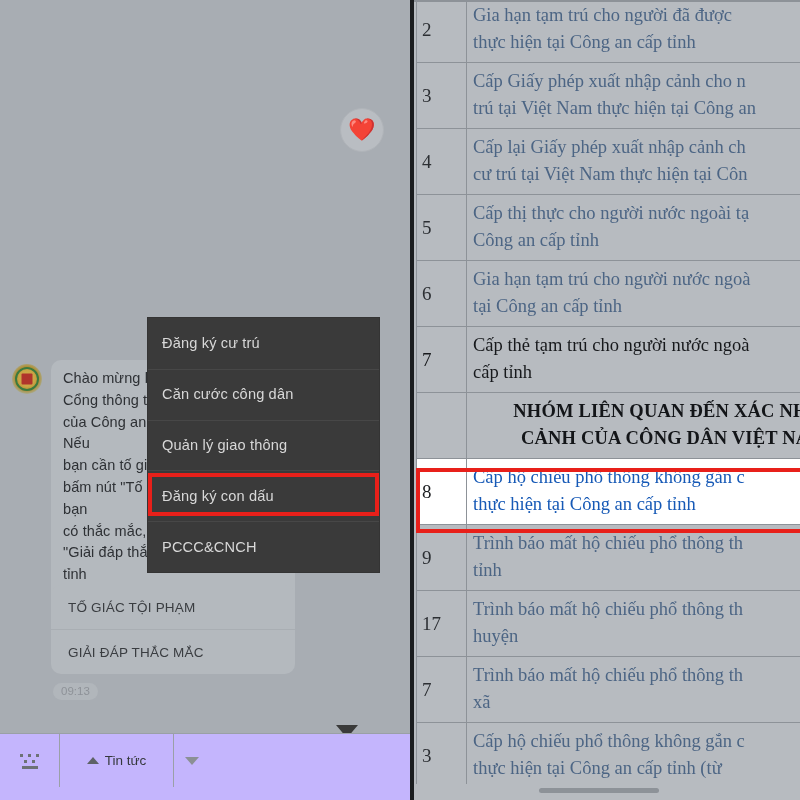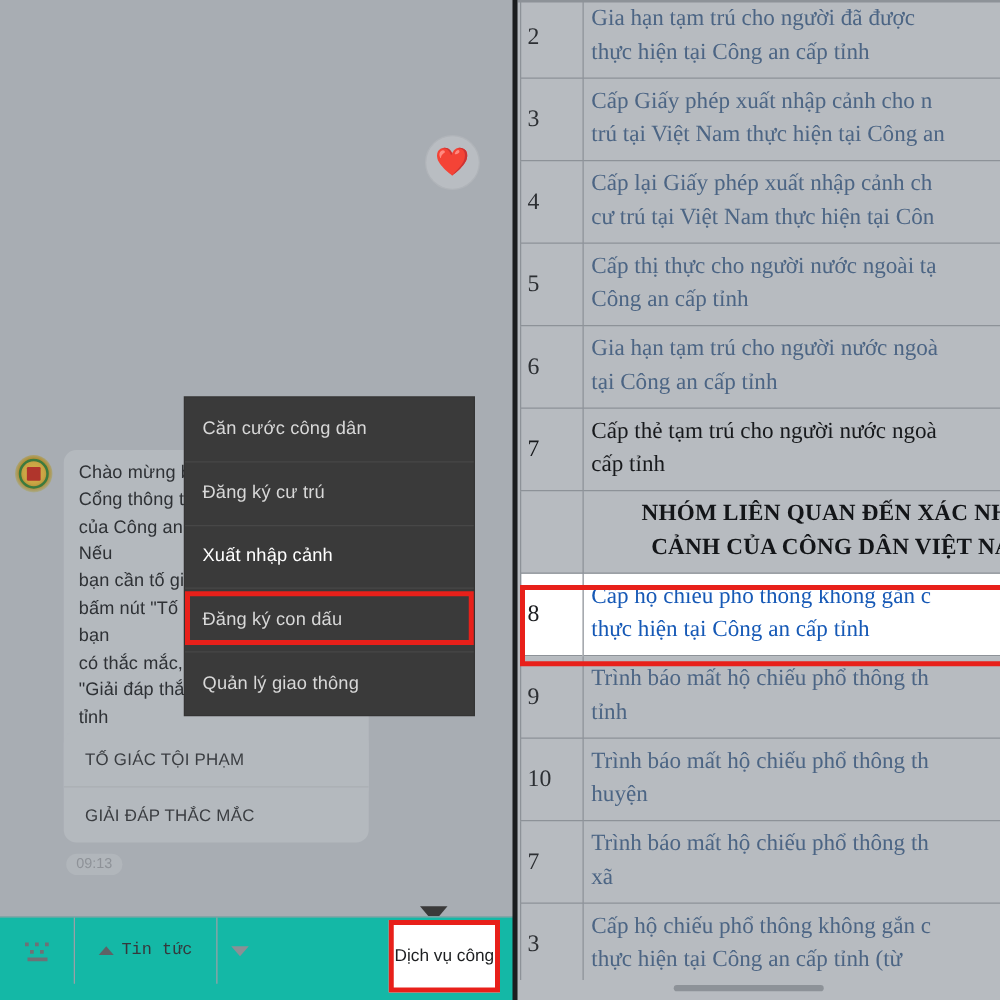--- a/index.html
+++ b/index.html
@@ -191,24 +191,23 @@
     z-index: 21;
   }
 
   
   .bottom-bar {
     position: absolute;
     left: 0;
     top: 733px;
     width: 412px;
     height: 67px;
-    background: #14b8a6;
+    background: #c4b5fd;
     border-top: 1px solid #9aa0a6;
     z-index: 25;
-    font-family: Liberation Mono, monospace;
   }
   .nav-cells {
     position: absolute;
     left: 0; top: 0;
     width: 412px;
     height: 53px;
     display: flex;
     align-items: stretch;
   }
   .nav-cell {
@@ -408,25 +407,25 @@
 
       <div class="quick-replies">
         <div class="qr-item">TỐ GIÁC TỘI PHẠM</div>
         <div class="qr-item">GIẢI ĐÁP THẮC MẮC</div>
       </div>
 
       <div class="msg-time">09:13</div>
     </div>
 
     <div class="menu">
+      <div class="menu-item">Đăng ký cư trú</div>
       <div class="menu-item">Căn cước công dân</div>
-      <div class="menu-item">Đăng ký cư trú</div>
-      <div class="menu-item highlighted">Xuất nhập cảnh</div>
+      <div class="menu-item">Quản lý giao thông</div>
       <div class="menu-item">Đăng ký con dấu</div>
-      <div class="menu-item">Quản lý giao thông</div>
+      <div class="menu-item">PCCC&amp;CNCH</div>
     </div>
 
     <div class="red-box-menu"></div>
     <div class="menu-arrow"></div>
 
     <div class="bottom-bar">
       <div class="nav-cells">
         <div class="nav-cell kbd">
           <span class="kbd-icon">
             <i style="left:2px;top:2px"></i>
@@ -442,23 +441,20 @@
           <span>Tin tức</span>
         </div>
         <div class="nav-cell caret">
           <span class="tri-down"></span>
         </div>
         <div class="nav-cell dvc"></div>
       </div>
 
     </div>
 
-    <div class="dvc-box">
-      <span>Dịch vụ công</span>
-    </div>
   </div>
 
   <div class="panel-divider"></div>
 
   <div class="doc-panel">
     <div class="doc-top-line"></div>
 
     <table class="doc-table">
       <tbody>
 
@@ -528,21 +524,21 @@
 
         <tr>
           <td class="num">9</td>
           <td class="txt">
             <div>Trình báo mất hộ chiếu phổ thông th</div>
             <div>tỉnh</div>
           </td>
         </tr>
 
         <tr>
-          <td class="num">10</td>
+          <td class="num">17</td>
           <td class="txt">
             <div>Trình báo mất hộ chiếu phổ thông th</div>
             <div>huyện</div>
           </td>
         </tr>
 
         <tr>
           <td class="num">7</td>
           <td class="txt">
             <div>Trình báo mất hộ chiếu phổ thông th</div>

